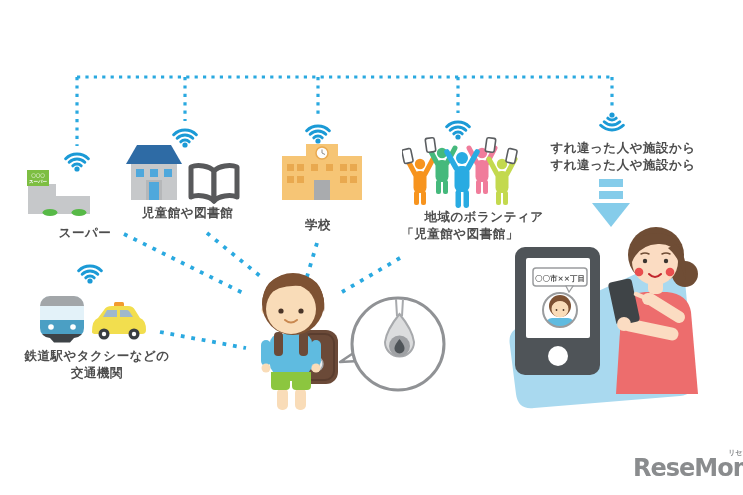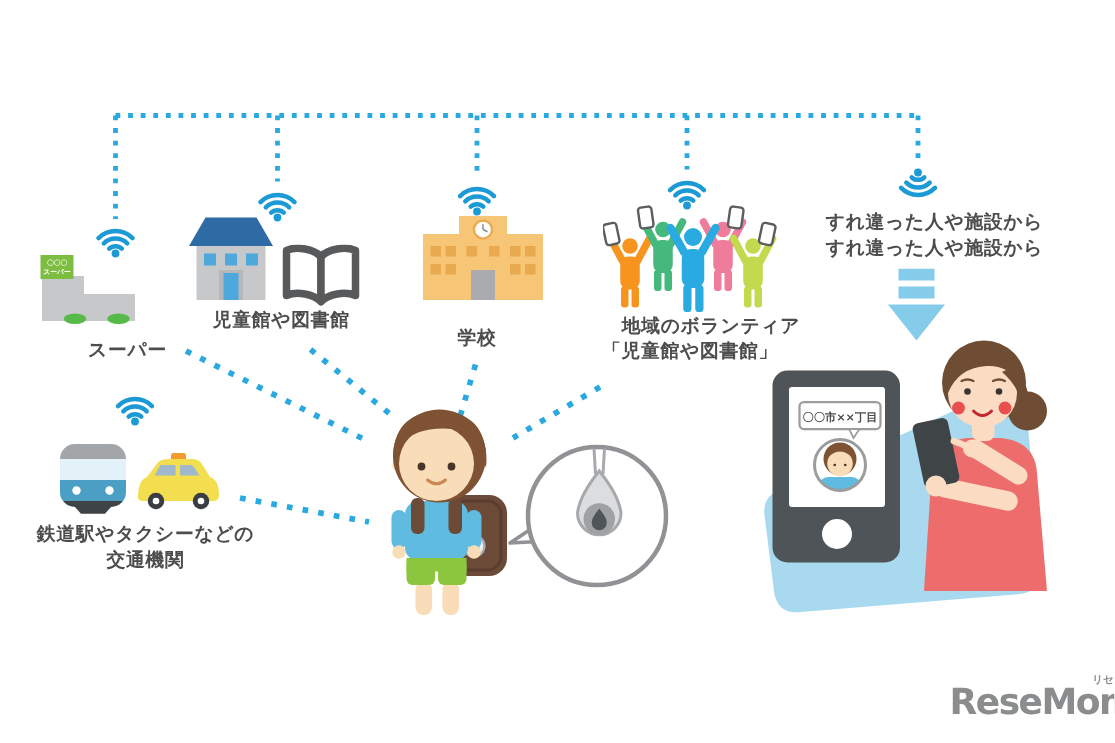--- a/index.html
+++ b/index.html
@@ -152,21 +152,21 @@
       <rect x="53.5" y="54" width="5.5" height="18" rx="2.4" fill="#29ABE2"></rect>
         <rect x="61.5" y="54" width="5.5" height="18" rx="2.4" fill="#29ABE2"></rect>
     </g>
     <g fill="#fff" stroke="#5B5E61" stroke-width="1.6">
       <rect x="1" y="13" width="9" height="14" rx="2" transform="rotate(-12 5.5 20)"></rect>
       <rect x="24" y="2" width="9" height="14" rx="2" transform="rotate(-8 28.5 9)"></rect>
       <rect x="84" y="2" width="9" height="14" rx="2" transform="rotate(8 88.5 9)"></rect>
       <rect x="105" y="13" width="9" height="14" rx="2" transform="rotate(12 109.5 20)"></rect>
     </g>
   </svg>
-  <div class="lbl" style="left:394px;top:210px;width:160px">地域のボランティア</div>
+  <div class="lbl" style="left:404px;top:210px;width:160px">地域のボランティア</div>
   <div class="lbl" style="left:380px;top:227px;width:160px">「児童館や図書館」</div>
 
   <svg class="abs" style="left:38px;top:296px" width="48" height="48" viewBox="0 0 48 48">
     <defs>
         <clipPath id="trainclip">
           <rect x="2" y="0" width="44" height="42" rx="10"></rect>
         </clipPath>
       </defs>
     <g clip-path="url(#trainclip)">
       <rect x="2" y="0" width="44" height="42" fill="#E3F2F9"></rect>

